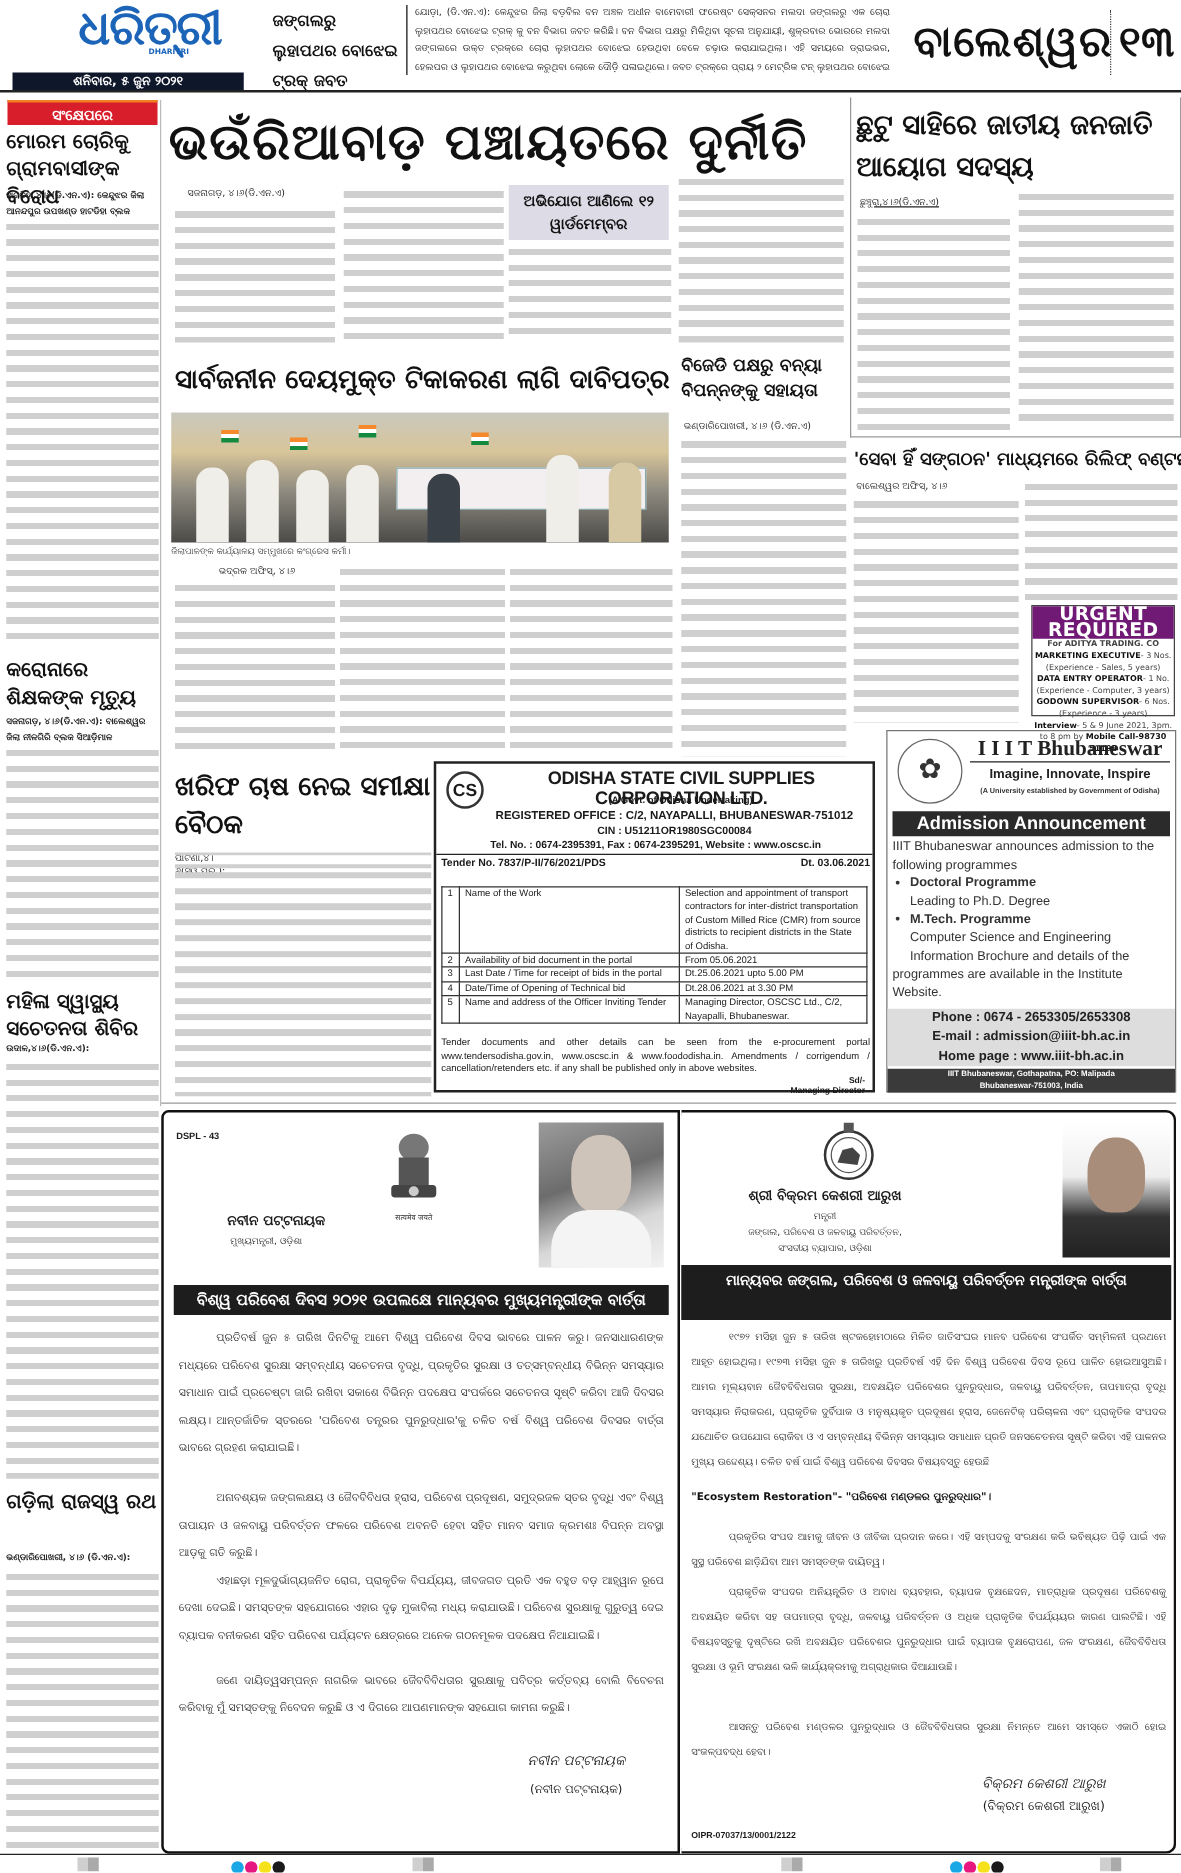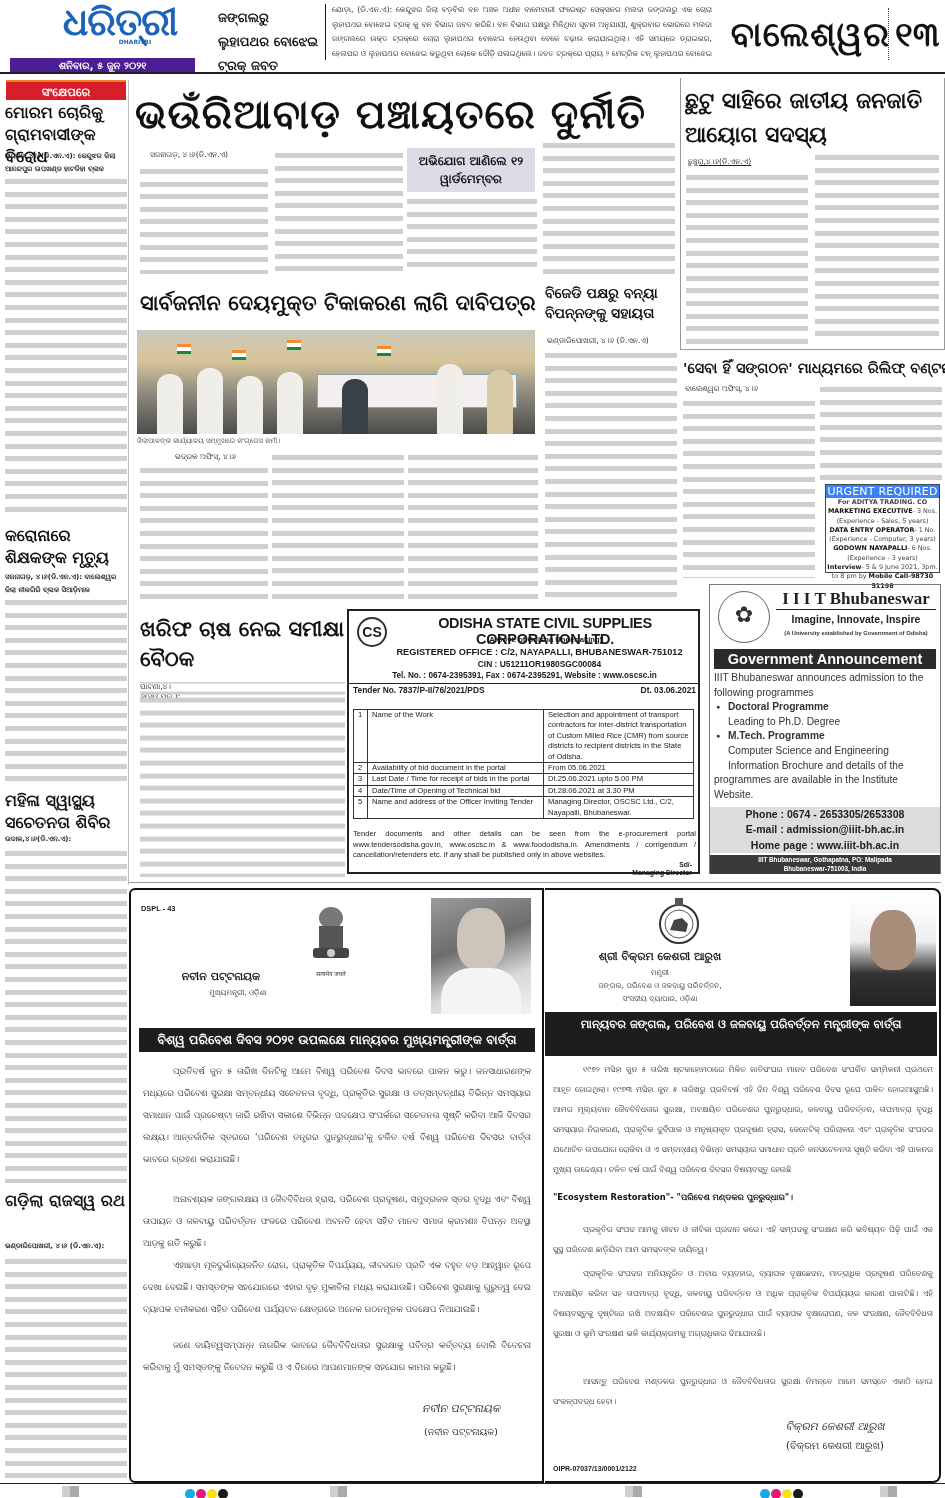--- a/index.html
+++ b/index.html
@@ -6,21 +6,21 @@
   html, body { width: 945px; height: 1498px; background: #fff; overflow: hidden; }
   body { position: relative; font-family: "DejaVu Sans", sans-serif; color: #1a1a1a; }
   .abs { position: absolute; }
   .body-text { font-size: 7.4px; line-height: 12.6px; color: #333; text-align: justify; overflow: hidden; }
   .rule { position: absolute; background: #222; }
   .vrule { position: absolute; background: #bbb; width: 1px; }
   .dateline { font-size: 7.6px; font-weight: bold; color: #222; }
   .mast-logo { left: 40px; top: 2px; width: 160px; height: 58px; text-align: center; }
   .mast-logo .logo-main { font-size: 38px; line-height: 40px; color: #1b64b8; font-weight: bold; letter-spacing: -1px; }
   .mast-logo .logo-sub { font-size: 6px; color: #1b64b8; font-weight: bold; margin-top: -4px; margin-left: 30px; }
-  .date-bar { left: 10px; top: 58px; width: 185px; height: 15px; background: #4c1d95; color: #fff; font-size: 10px; line-height: 15px; text-align: center; font-weight: bold; }
+  .date-bar { left: 10px; top: 58px; width: 185px; height: 15px; background: #0f172a; color: #fff; font-size: 10px; line-height: 15px; text-align: center; font-weight: bold; }
   .teaser-head { left: 218px; top: 6px; width: 105px; font-size: 13px; line-height: 24px; font-weight: bold; color: #111; }
   .teaser-div { left: 325px; top: 4px; width: 1px; height: 56px; background: #111; }
   .teaser-body { left: 332px; top: 3px; width: 380px; height: 60px; font-size: 7.6px; line-height: 14.5px; color: #222; }
   .city { left: 720px; top: 6px; width: 170px; font-size: 34px; font-weight: bold; line-height: 56px; color: #111; text-align: right; letter-spacing: 1px; }
   .page-no { left: 895px; top: 6px; width: 48px; font-size: 34px; line-height: 56px; font-weight: bold; color: #111; }
   .page-div { left: 888px; top: 8px; width: 0; height: 52px; border-left: 1px dotted #444; }
   .sec-tag { left: 6px; top: 80px; width: 120px; height: 20px; background: #d81e2a; color: #fff; font-size: 11.5px; line-height: 20px; text-align: center; font-weight: bold; border-top: 2px solid #f08020; }
   .side-head { font-size: 16px; font-weight: bold; line-height: 22px; color: #111; }
   .lead-head { left: 135px; top: 85px; width: 545px; font-size: 40px; line-height: 58px; color: #111; font-weight: bold; letter-spacing: 1px; white-space: nowrap; }
   .callout { left: 407px; top: 148px; width: 128px; height: 44px; background: #dcdbe6; text-align: center; font-size: 12px; line-height: 18px; font-weight: bold; color: #111; padding-top: 4px; }
@@ -28,21 +28,21 @@
   .box-head { left: 685px; top: 84px; width: 256px; font-size: 22px; line-height: 34px; font-weight: bold; color: #111; }
   .sub-head-1 { left: 140px; top: 283px; width: 395px; font-size: 21px; line-height: 40px; font-weight: bold; color: #111; white-space: nowrap; }
   .photo { left: 137px; top: 330px; width: 398px; height: 104px; background: linear-gradient(180deg,#c9c8bd 0%,#d8c59a 30%,#8f8b80 60%,#4c4b48 100%); overflow: hidden; }
   .photo .banner { position: absolute; left: 180px; top: 44px; width: 200px; height: 34px; background: #f3eef0; border: 1px solid #8aa; }
   .photo .person { position: absolute; bottom: 0; width: 26px; border-radius: 12px 12px 0 0; background: #efeee8; }
   .photo .flag { position: absolute; width: 14px; height: 10px; background: linear-gradient(180deg,#f5892b 33%,#fff 33%,#fff 66%,#138a3d 66%); }
   .caption { left: 137px; top: 437px; width: 398px; font-size: 7px; color: #444; }
   .side-head-2 { left: 545px; top: 283px; width: 135px; font-size: 14px; line-height: 20px; font-weight: bold; color: #111; }
   .seva-head { left: 683px; top: 355px; width: 262px; font-size: 14.5px; line-height: 26px; font-weight: bold; color: #111; white-space: nowrap; }
   .urgent { left: 825px; top: 484px; width: 115px; height: 89px; border: 1px solid #444; font-size: 6.4px; line-height: 9.3px; text-align: center; color: #444; }
-  .urgent .u-title { background: #3b82f6; color: #fff; font-size: 11px; line-height: 13px; font-weight: normal; letter-spacing: .2px; }
+  .urgent .u-title { background: #701a75; color: #fff; font-size: 15px; line-height: 13px; font-weight: bold; letter-spacing: .2px; }
   .urgent b { color: #111; }
   .khrif-head { left: 140px; top: 614px; width: 205px; font-size: 21px; line-height: 30px; font-weight: bold; color: #111; }
   .tender { left: 347px; top: 609px; width: 353px; height: 265px; border: 2px solid #222; padding: 3px; font-family: "Liberation Sans", sans-serif; }
   .tender .t-logo { position: absolute; left: 8px; top: 6px; width: 30px; height: 30px; border: 2px solid #333; border-radius: 50%; text-align: center; font-size: 14px; line-height: 26px; font-weight: bold; }
   .tender .t-name { position: absolute; left: 46px; top: 4px; width: 300px; font-size: 14.5px; font-weight: bold; text-align: center; letter-spacing: -.3px; }
   .tender .t-line { position: absolute; left: 4px; width: 343px; text-align: center; font-size: 8.4px; font-weight: bold; }
   .tender .t-sep { position: absolute; left: 0; width: 349px; height: 1px; background: #222; }
   .tender .t-row { position: absolute; left: 4px; width: 343px; font-size: 8.4px; }
   .tender table { position: absolute; left: 4px; top: 98px; width: 341px; border-collapse: collapse; font-size: 7.6px; line-height: 10.4px; }
   .tender td { border: 1px solid #333; padding: 0 4px; vertical-align: top; }
@@ -150,21 +150,21 @@
 <div class="abs" style="left:683px;top:398px;width:132px;height:180px;background:repeating-linear-gradient(180deg,transparent 0 3px,#cfcfcf 3px 8px,transparent 8px 12.6px);"></div>
 <div class="abs" style="left:820px;top:384px;width:122px;height:96px;background:repeating-linear-gradient(180deg,transparent 0 3px,#cfcfcf 3px 8px,transparent 8px 12.6px);"></div>
 
 <div class="abs urgent">
   <div class="u-title">URGENT REQUIRED</div>
   <div style="font-weight:bold;">For ADITYA TRADING. CO</div>
   <div><b>MARKETING EXECUTIVE</b><span>- 3 Nos.</span></div>
   <div>(Experience - Sales, 5 years)</div>
   <div><b>DATA ENTRY OPERATOR</b><span>- 1 No.</span></div>
   <div>(Experience - Computer, 3 years)</div>
-  <div><b>GODOWN NAYAPALLI</b><span>- 6 Nos.</span></div>
+  <div><b>GODOWN SUPERVISOR</b><span>- 6 Nos.</span></div>
   <div>(Experience - 3 years)</div>
   <div><b>Interview</b><span>- 5 &amp; 9 June 2021, 3pm. to 8 pm by</span> <b>Mobile Call-98730 51198</b></div>
 </div>
 
 <div class="abs khrif-head">ଖରିଫ ଚାଷ ନେଇ ସମୀକ୍ଷା ବୈଠକ</div>
 <div class="abs dateline" style="left:140px;top:682px;width:60px;font-weight:normal;">ପାଟଣା,୪।୬(ସ୍ୱ.ପ୍ର.):</div>
 <div class="abs" style="left:140px;top:682px;width:205px;height:195px;background:repeating-linear-gradient(180deg,transparent 0 3px,#cfcfcf 3px 8px,transparent 8px 12.6px);background-position:0 12.6px;"></div>
 
 <div class="abs tender">
   <div class="t-logo">CS</div>
@@ -212,21 +212,21 @@
     <div>Sd/-</div>
     <div>Managing Director</div>
   </div>
 </div>
 
 <div class="abs iiit">
   <div class="i-logo">✿</div>
   <div class="i-name">I I I T Bhubaneswar</div>
   <div class="i-tag">Imagine, Innovate, Inspire</div>
   <div class="i-est">(A University established by Government of Odisha)</div>
-  <div class="i-band">Government Announcement</div>
+  <div class="i-band">Admission Announcement</div>
   <div class="i-body">
     <div>IIIT Bhubaneswar announces admission to the following programmes</div>
     <div class="bullet">Doctoral Programme</div>
     <div class="ind">Leading to Ph.D. Degree</div>
     <div class="bullet">M.Tech. Programme</div>
     <div class="ind">Computer Science and Engineering</div>
     <div style="text-indent:14px;">Information Brochure and details of the programmes are available in the Institute Website.</div>
   </div>
   <div class="i-contact">
     <div>Phone : 0674 - 2653305/2653308</div>
@@ -246,21 +246,21 @@
   <div class="emblem" style="left:175px;top:14px;width:50px;">
     <svg width="44" height="62" viewBox="0 0 44 62">
       <ellipse cx="22" cy="14" rx="12" ry="11" fill="#777"></ellipse>
       <rect x="10" y="22" width="24" height="22" fill="#555"></rect>
       <rect x="4" y="44" width="36" height="10" rx="3" fill="#444"></rect>
       <circle cx="22" cy="49" r="4" fill="#ccc"></circle>
     </svg>
     <div style="font-size:6px;">सत्यमेव जयते</div>
   </div>
   <div class="abs" style="left:30px;top:80px;width:120px;text-align:center;font-size:11px;font-weight:bold;">ନବୀନ ପଟ୍ଟନାୟକ</div>
-  <div class="abs" style="left:47px;top:98px;width:120px;text-align:center;font-size:7.4px;color:#333;">ମୁଖ୍ୟମନ୍ତ୍ରୀ, ଓଡ଼ିଶା</div>
+  <div class="abs" style="left:22px;top:98px;width:120px;text-align:center;font-size:7.4px;color:#333;">ମୁଖ୍ୟମନ୍ତ୍ରୀ, ଓଡ଼ିଶା</div>
   <div class="portrait" style="left:300px;top:8px;width:100px;height:116px;">
     <div class="face" style="left:26px;top:10px;width:48px;height:62px;"></div>
     <div style="position:absolute;left:10px;top:70px;width:80px;height:50px;background:#f4f4f4;border-radius:30px 30px 0 0;"></div>
   </div>
   <div class="ad-band" style="left:8px;top:138px;width:396px;height:24px;font-size:12.5px;line-height:24px;">ବିଶ୍ୱ ପରିବେଶ ଦିବସ ୨୦୨୧ ଉପଲକ୍ଷେ ମାନ୍ୟବର ମୁଖ୍ୟମନ୍ତ୍ରୀଙ୍କ ବାର୍ତ୍ତା</div>
   <div class="ad-body" style="left:12px;top:170px;width:388px;text-indent:30px;">ପ୍ରତିବର୍ଷ ଜୁନ ୫ ତାରିଖ ଦିନଟିକୁ ଆମେ ବିଶ୍ୱ ପରିବେଶ ଦିବସ ଭାବରେ ପାଳନ କରୁ। ଜନସାଧାରଣଙ୍କ ମଧ୍ୟରେ ପରିବେଶ ସୁରକ୍ଷା ସମ୍ବନ୍ଧୀୟ ସଚେତନତା ବୃଦ୍ଧି, ପ୍ରକୃତିର ସୁରକ୍ଷା ଓ ତତ୍‌ସମ୍ବନ୍ଧୀୟ ବିଭିନ୍ନ ସମସ୍ୟାର ସମାଧାନ ପାଇଁ ପ୍ରଚେଷ୍ଟା ଜାରି ରଖିବା ସକାଶେ ବିଭିନ୍ନ ପଦକ୍ଷେପ ସଂପର୍କରେ ସଚେତନତା ସୃଷ୍ଟି କରିବା ଆଜି ଦିବସର ଲକ୍ଷ୍ୟ।</div>
   <div class="ad-body" style="left:12px;top:236px;width:388px;text-indent:30px;">ଆନ୍ତର୍ଜାତିକ ସ୍ତରରେ 'ପରିବେଶ ତନ୍ତ୍ରର ପୁନରୁଦ୍ଧାର'କୁ ଚଳିତ ବର୍ଷ ବିଶ୍ୱ ପରିବେଶ ଦିବସର ବାର୍ତ୍ତା ଭାବରେ ଗ୍ରହଣ କରାଯାଇଛି।</div>
   <div class="ad-body" style="left:12px;top:298px;width:388px;text-indent:30px;">ଅନାବଶ୍ୟକ ଜଙ୍ଗଲକ୍ଷୟ ଓ ଜୈବବିବିଧତା ହ୍ରାସ, ପରିବେଶ ପ୍ରଦୂଷଣ, ସମୁଦ୍ରଜଳ ସ୍ତର ବୃଦ୍ଧି ଏବଂ ବିଶ୍ୱ ତାପାୟନ ଓ ଜଳବାୟୁ ପରିବର୍ତ୍ତନ ଫଳରେ ପରିବେଶ ଅବନତି ହେବା ସହିତ ମାନବ ସମାଜ କ୍ରମଶଃ ବିପନ୍ନ ଅବସ୍ଥା ଆଡ଼କୁ ଗତି କରୁଛି।</div>
   <div class="ad-body" style="left:12px;top:364px;width:388px;text-indent:30px;">ଏହାଛଡ଼ା ମୂଳଦୁର୍ଭାଗ୍ୟଜନିତ ରୋଗ, ପ୍ରାକୃତିକ ବିପର୍ଯ୍ୟୟ, ଜୀବଜଗତ ପ୍ରତି ଏକ ବହୁତ ବଡ଼ ଆହ୍ୱାନ ରୂପେ ଦେଖା ଦେଇଛି। ସମସ୍ତଙ୍କ ସହଯୋଗରେ ଏହାର ଦୃଢ଼ ମୁକାବିଲା ମଧ୍ୟ କରାଯାଉଛି। ପରିବେଶ ସୁରକ୍ଷାକୁ ଗୁରୁତ୍ୱ ଦେଇ ବ୍ୟାପକ ବନୀକରଣ ସହିତ ପରିବେଶ ପର୍ଯ୍ୟଟନ କ୍ଷେତ୍ରରେ ଅନେକ ଗଠନମୂଳକ ପଦକ୍ଷେପ ନିଆଯାଇଛି।</div>
   <div class="ad-body" style="left:12px;top:444px;width:388px;text-indent:30px;">ଜଣେ ଦାୟିତ୍ୱସମ୍ପନ୍ନ ନାଗରିକ ଭାବରେ ଜୈବବିବିଧତାର ସୁରକ୍ଷାକୁ ପବିତ୍ର କର୍ତ୍ତବ୍ୟ ବୋଲି ବିବେଚନା କରିବାକୁ ମୁଁ ସମସ୍ତଙ୍କୁ ନିବେଦନ କରୁଛି ଓ ଏ ଦିଗରେ ଆପଣମାନଙ୍କ ସହଯୋଗ କାମନା କରୁଛି।</div>

